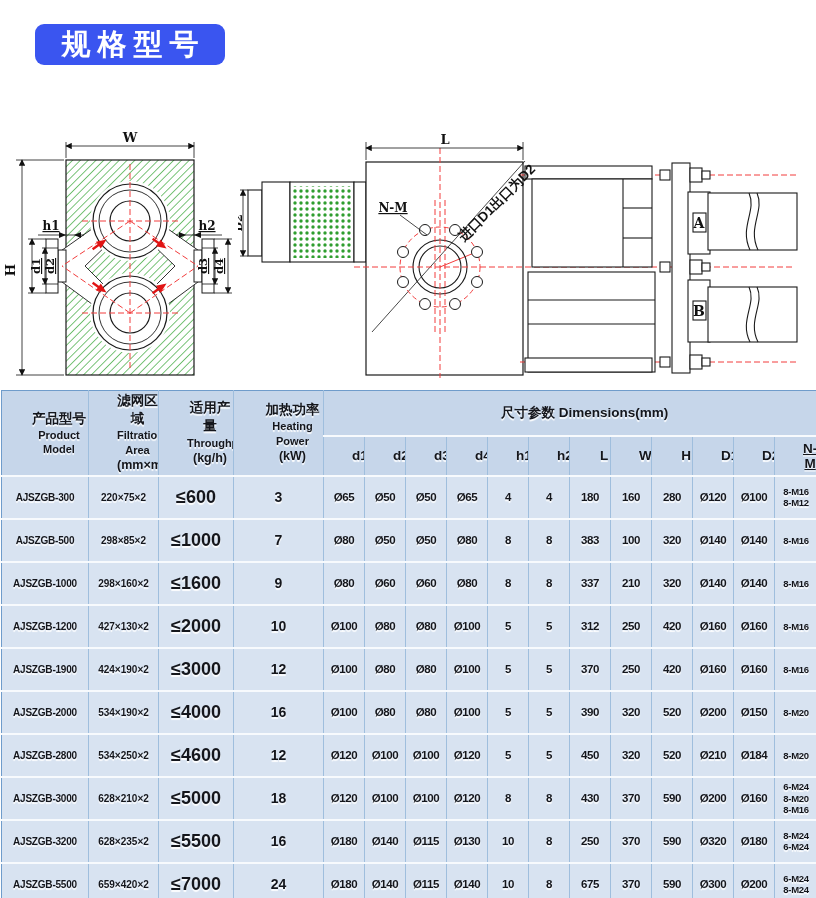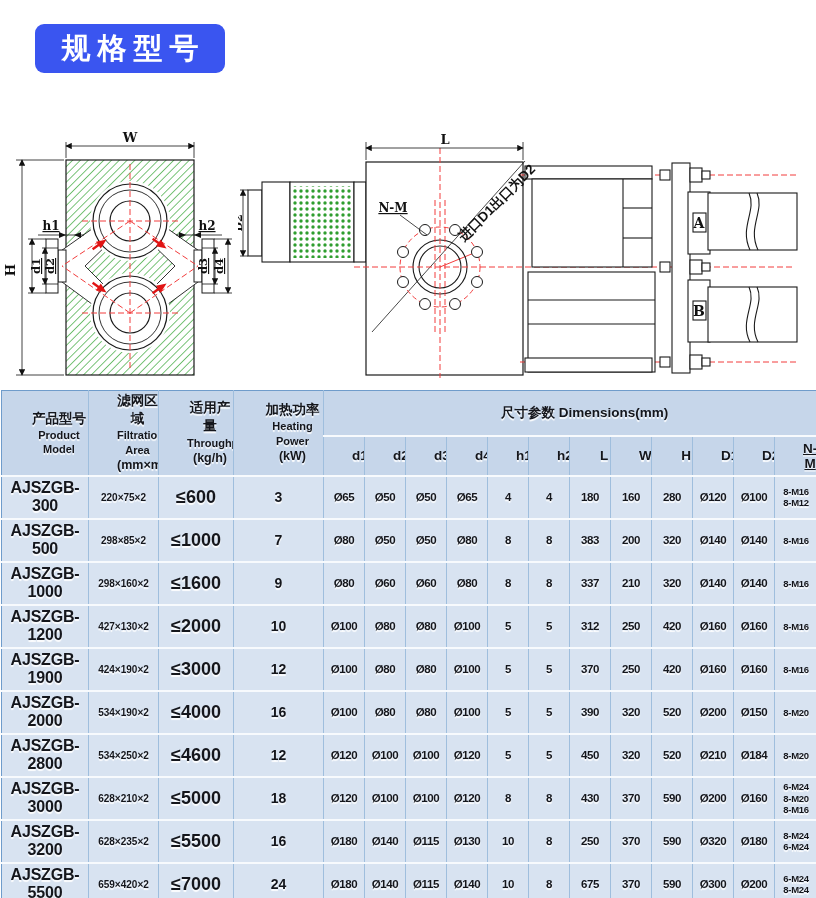--- a/index.html
+++ b/index.html
@@ -1,21 +1,21 @@
 <!DOCTYPE html>
 <html><head>
 <meta charset="utf-8">
 <style>
   html,body{margin:0;padding:0;}
   body{
     width:816px;height:898px;position:relative;background:#ffffff;
     font-family:"Liberation Sans",sans-serif;overflow:hidden;color:#14161c;
   }
   .badge{
-    position:absolute;left:35px;top:24px;width:190px;height:49px;
+    position:absolute;left:35px;top:24px;width:190px;height:41px;
     background:#3a55f0;border-radius:9px;color:#fff;
     display:flex;align-items:center;justify-content:center;
     font-size:29px;font-weight:bold;letter-spacing:7px;padding-left:7px;box-sizing:border-box;
   }
   .drawwrap{position:absolute;left:0;top:0;}
   svg text{font-family:"DejaVu Serif",serif;font-weight:bold;fill:#111;}
   svg text.cjk{font-family:"Liberation Sans",sans-serif;}
   .ul{text-decoration:underline;}
   
   table.spec{
@@ -30,21 +30,21 @@
     padding:1px 0;overflow:hidden;
     text-shadow:0 1.5px 1px rgba(255,255,255,0.95);
   }
   .spec thead th{background:#c6d6ea;padding-left:28px;}
   .spec tbody td{background:#d8e3f1;height:39px;}
   .h-cn{display:block;font-size:13.5px;font-weight:bold;line-height:1.35;}
   .h-en{display:block;font-size:11px;font-weight:bold;line-height:1.3;}
   .h-unit{display:block;font-size:12.5px;font-weight:bold;line-height:1.35;}
   .dims-title{font-size:13.5px;font-weight:bold;height:40px;}
   .dimcol{font-size:13.5px;font-weight:bold;height:34px;}
-  td.c-model{font-size:16px;font-weight:bold;letter-spacing:-0.2px;}
+  td.c-model{font-size:10px;font-weight:bold;letter-spacing:-0.2px;}
   td.c-area{font-size:10px;font-weight:bold;}
   td.c-thr{font-size:18px;font-weight:bold;}
   td.c-pow{font-size:14px;font-weight:bold;}
   td.c-dim{font-size:11.5px;font-weight:bold;letter-spacing:-0.4px;}
   td.c-nm{font-size:9.5px;font-weight:bold;line-height:1.2;white-space:pre-line;letter-spacing:-0.3px;}
 </style>
 </head>
 <body>
 
 <div class="badge">
@@ -338,21 +338,21 @@
         <td class="c-area">298×85×2</td>
         <td class="c-thr">≤1000</td>
         <td class="c-pow">7</td>
         <td class="c-dim">Ø80</td>
         <td class="c-dim">Ø50</td>
         <td class="c-dim">Ø50</td>
         <td class="c-dim">Ø80</td>
         <td class="c-dim">8</td>
         <td class="c-dim">8</td>
         <td class="c-dim">383</td>
-        <td class="c-dim">200</td>
+        <td class="c-dim">100</td>
         <td class="c-dim">320</td>
         <td class="c-dim">Ø140</td>
         <td class="c-dim">Ø140</td>
         <td class="c-nm">8-M16</td>
       </tr>
       <tr>
         <td class="c-model">AJSZGB-1000</td>
         <td class="c-area">298×160×2</td>
         <td class="c-thr">≤1600</td>
         <td class="c-pow">9</td>

